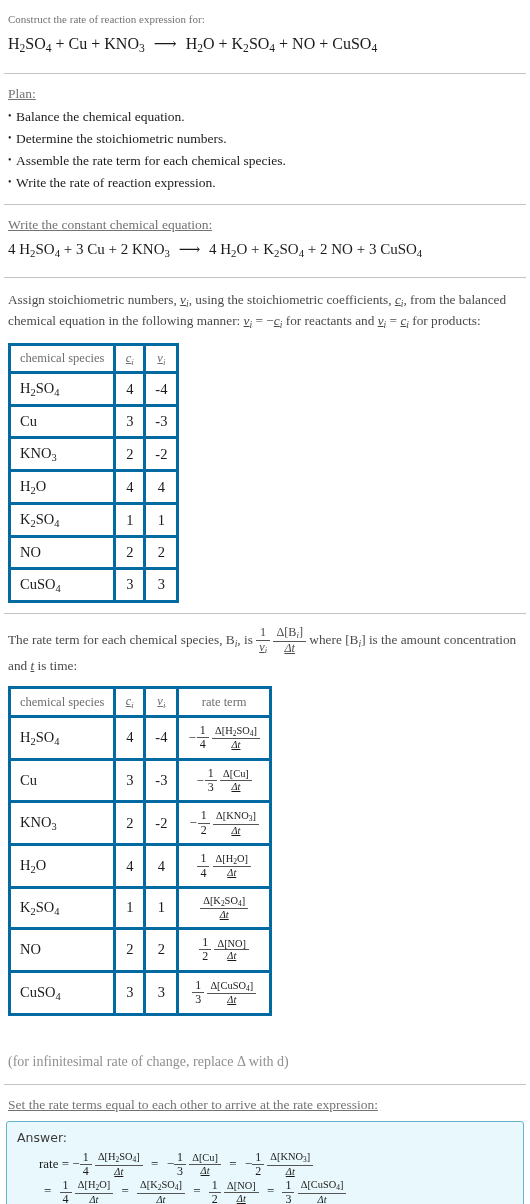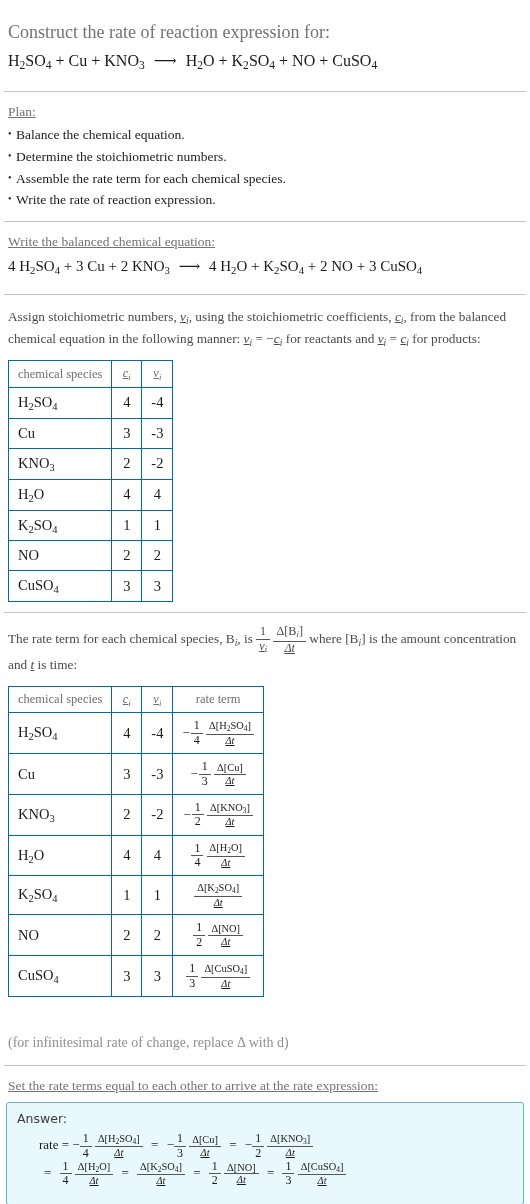--- a/index.html
+++ b/index.html
@@ -12,22 +12,22 @@
     width: 530px;
     font-family: "Liberation Serif", "DejaVu Serif", serif;
     color: #4a4a4a;
     font-size: 13px;
     -webkit-font-smoothing: antialiased;
   }
   .page { width: 530px; padding: 0 4px; }
 
   .prompt-label {
     color: #737373;
-    font-size: 18px;
-    padding: 20px 0 2px 4px;
+    font-size: 11px;
+    padding: 12px 0 2px 4px;
     line-height: 1.35;
   }
   .eq-line {
     color: #1a1a1a;
     font-size: 16px;
     padding: 3px 0 6px 4px;
     line-height: 1.5;
     white-space: nowrap;
   }
   .eq-line-small { font-size: 15px; }
@@ -72,21 +72,21 @@
 
   
   table.sto {
     border-collapse: collapse;
     margin: 8px 0 6px 4px;
     font-size: 13.5px;
     color: #1a1a1a;
     background: #fff;
   }
   table.sto td, table.sto th {
-    border: 1px solid #0369a1;
+    border: 3px solid #0369a1;
     padding: 6px 9px;
     font-weight: normal;
     vertical-align: middle;
   }
   table.sto thead th {
     color: #6e6e6e;
     font-size: 12.5px;
     padding: 5px 9px;
   }
   table.sto thead th.species-head { text-align: center; }
@@ -166,21 +166,21 @@
   <div class="section-label">Plan:</div>
   <ul class="plan-list">
     <li>Balance the chemical equation.</li>
     <li>Determine the stoichiometric numbers.</li>
     <li>Assemble the rate term for each chemical species.</li>
     <li>Write the rate of reaction expression.</li>
   </ul>
 
   <hr class="sep">
 
-  <div class="section-label">Write the balanced chemical equation:</div>
+  <div class="section-label">Write the constant chemical equation:</div>
   <div class="eq-line eq-line-small">4 H<sub>2</sub>SO<sub>4</sub> + 3 Cu + 2 KNO<sub>3</sub> <span class="arrow">⟶</span> 4 H<sub>2</sub>O + K<sub>2</sub>SO<sub>4</sub> + 2 NO + 3 CuSO<sub>4</sub></div>
 
   <hr class="sep">
 
   <div class="para">Assign stoichiometric numbers, <span class="it">v<sub>i</sub></span>, using the stoichiometric coefficients, <span class="it">c<sub>i</sub></span>, from the balanced chemical equation in the following manner: <span class="it">v<sub>i</sub></span> = −<span class="it">c<sub>i</sub></span> for reactants and <span class="it">v<sub>i</sub></span> = <span class="it">c<sub>i</sub></span> for products:</div>
 
   <table class="sto">
     <thead>
       <tr>
         <th class="species-head">chemical species</th>

